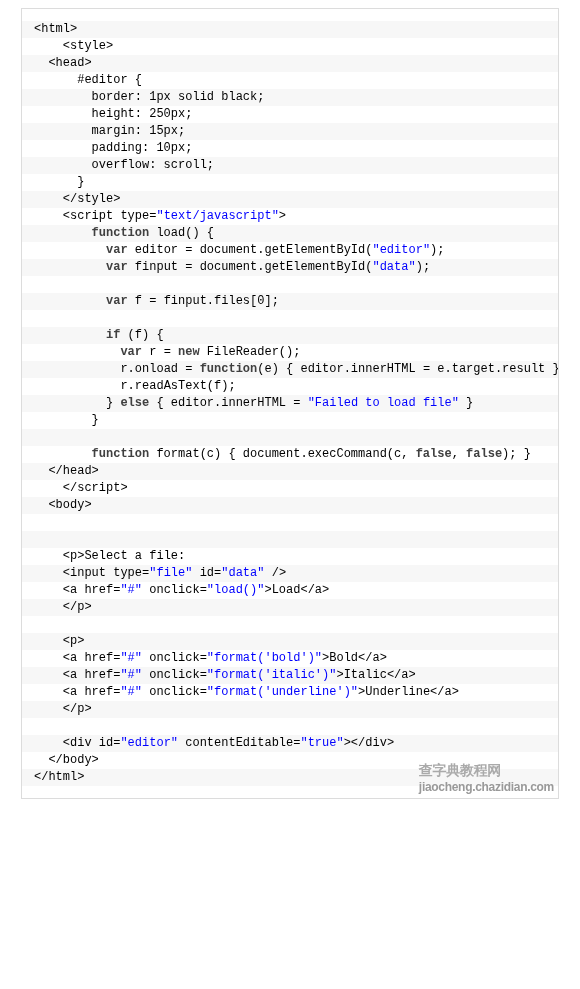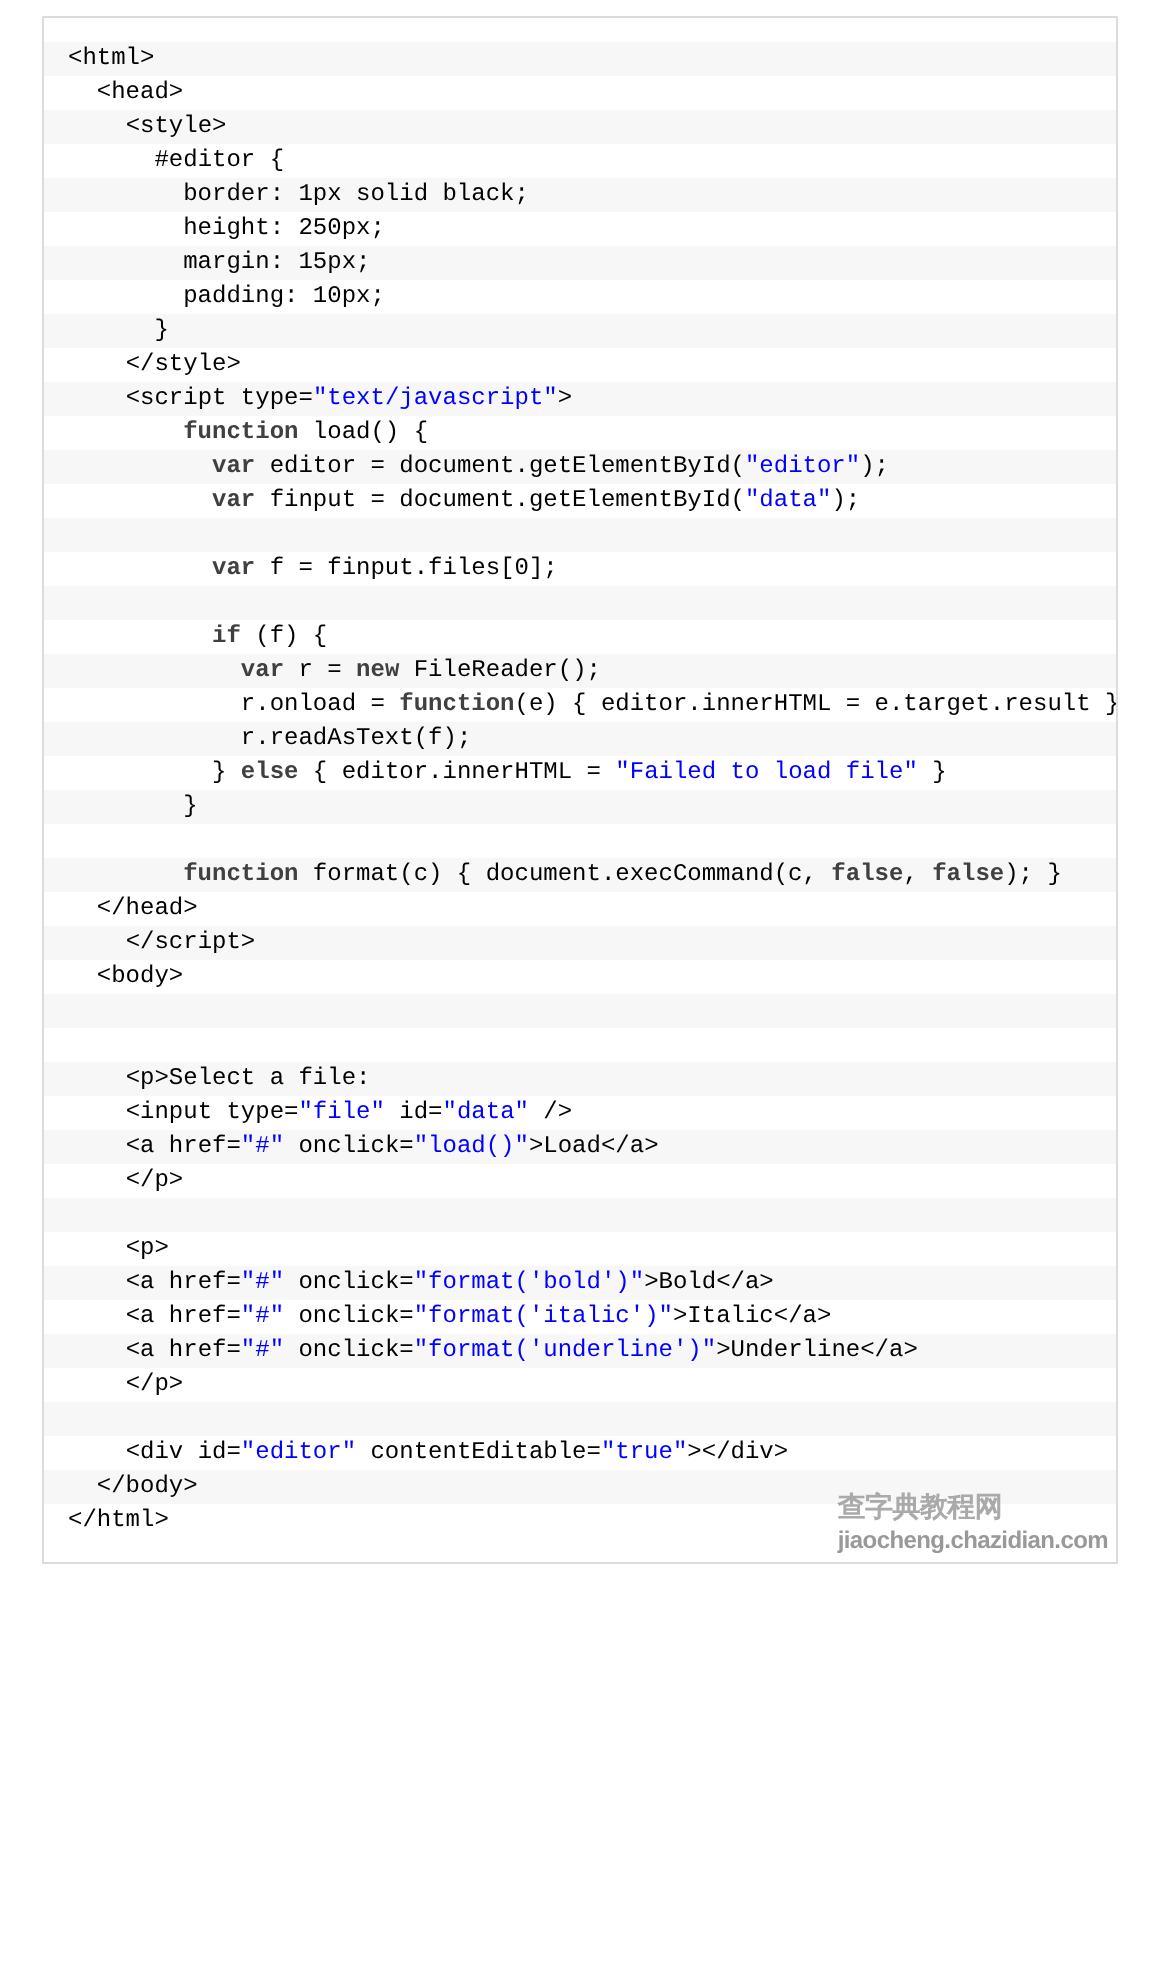--- a/index.html
+++ b/index.html
@@ -12,27 +12,28 @@
 .plain { color: #000; }
 .watermark { position: absolute; right: 4px; bottom: 4px; font-family: Arial, sans-serif; font-size: 12px; color: #999; letter-spacing: -0.3px; font-weight: bold; }
 .watermark .cn { font-size: 14px; color: #aaa; }
 </style>
 </head>
 <body>
 
 <div class="container">
   <div id="code">
       <div class="line"><span class="plain">&lt;html&gt;</span></div>
+      <div class="line">    <span class="plain">&lt;style&gt;</span></div>
       <div class="line">  <span class="plain">&lt;head&gt;</span></div>
-      <div class="line">    <span class="plain">&lt;style&gt;</span></div>
       <div class="line">      <span class="plain">#editor {</span></div>
       <div class="line">        <span class="plain">border: 1px solid black;</span></div>
       <div class="line">        <span class="plain">height: 250px;</span></div>
       <div class="line">        <span class="plain">margin: 15px;</span></div>
       <div class="line">        <span class="plain">padding: 10px;</span></div>
+      <div class="line">        <span class="plain">overflow: scroll;</span></div>
       <div class="line">      <span class="plain">}</span></div>
       <div class="line">    <span class="plain">&lt;/style&gt;</span></div>
       <div class="line">    <span class="plain">&lt;script type=</span><span class="str">"text/javascript"</span><span class="plain">&gt;</span></div>
       <div class="line">        <span class="kw">function</span><span class="plain"> load() {</span></div>
       <div class="line">          <span class="kw">var</span><span class="plain"> editor = document.getElementById(</span><span class="str">"editor"</span><span class="plain">);</span></div>
       <div class="line">          <span class="kw">var</span><span class="plain"> finput = document.getElementById(</span><span class="str">"data"</span><span class="plain">);</span></div>
       <div class="line"></div>
       <div class="line">          <span class="kw">var</span><span class="plain"> f = finput.files[0];</span></div>
       <div class="line"></div>
       <div class="line">          <span class="kw">if</span><span class="plain"> (f) {</span></div>

